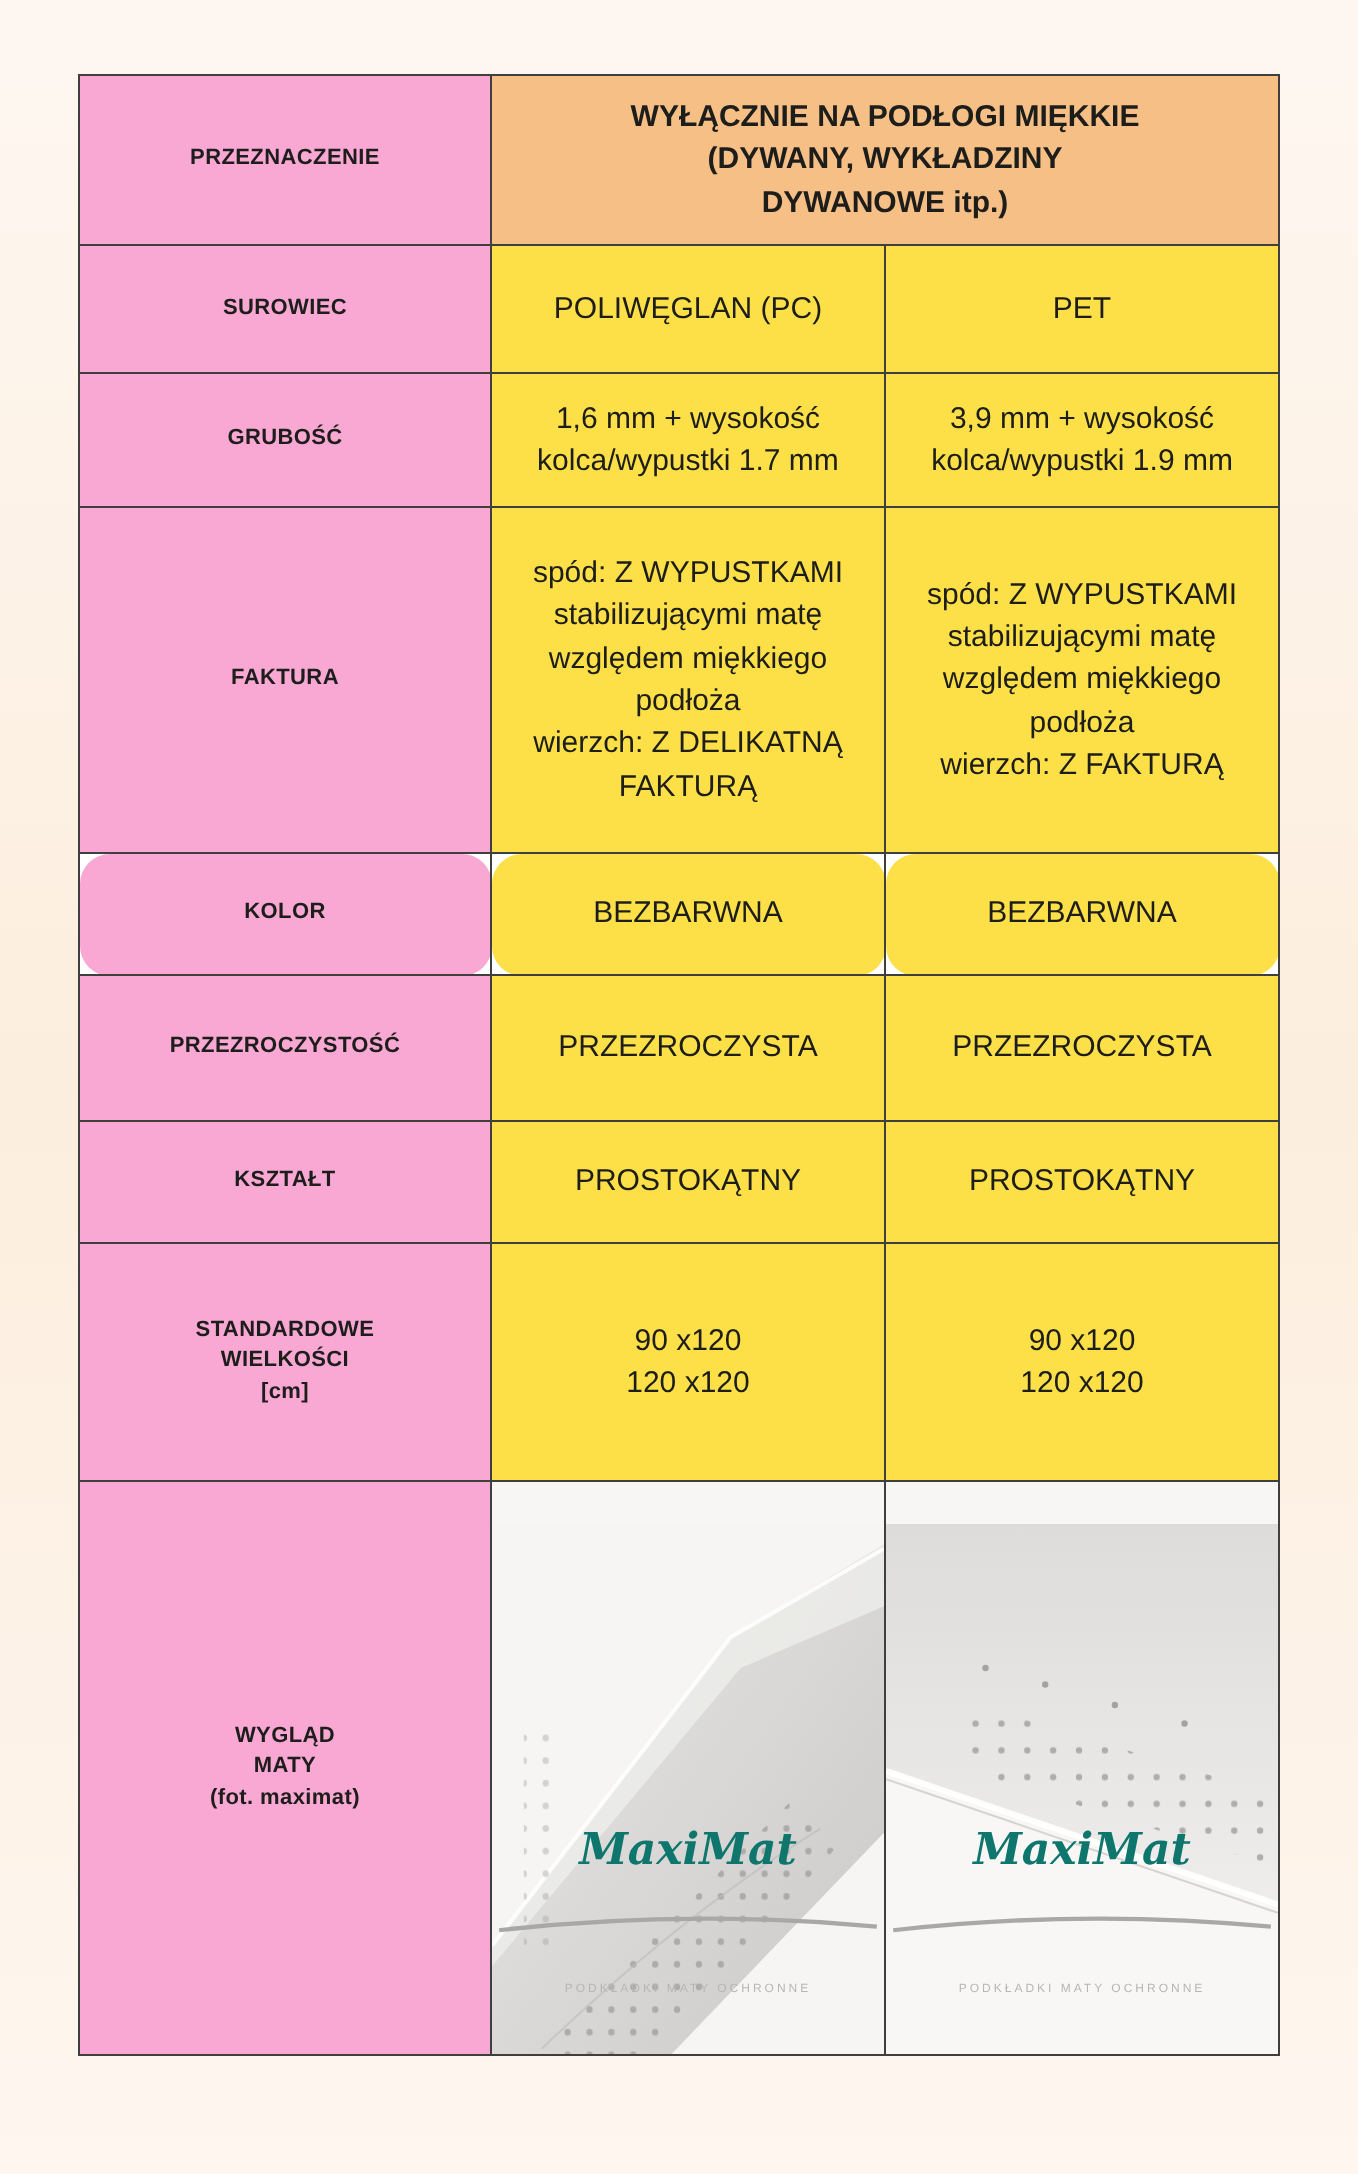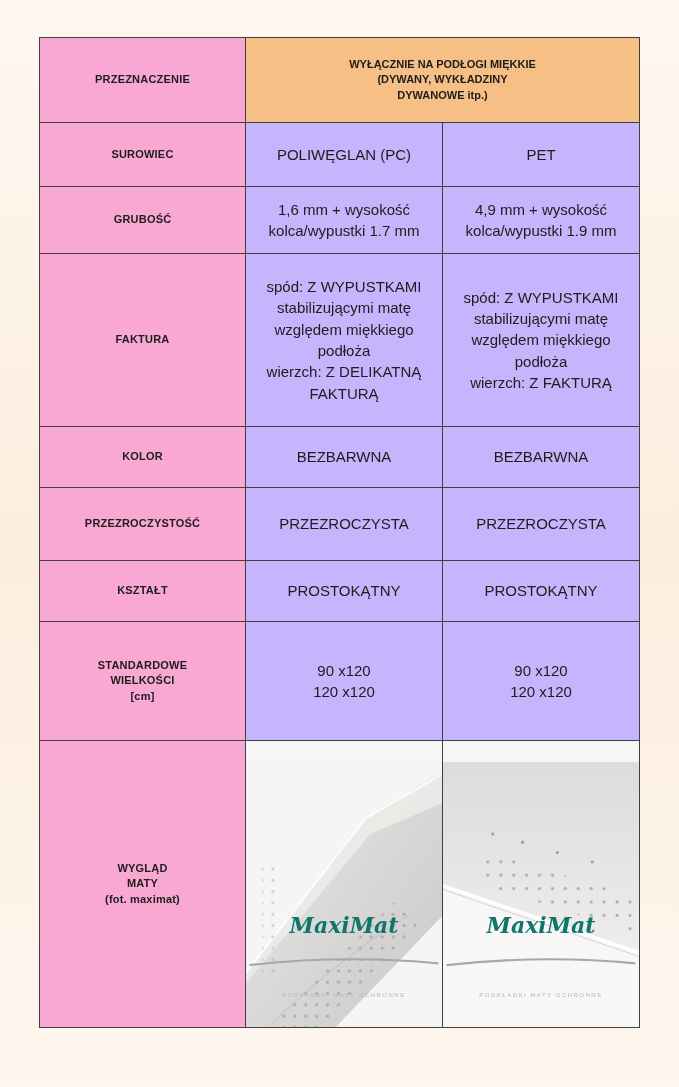--- a/index.html
+++ b/index.html
@@ -31,29 +31,29 @@
   col.c-data{width:197px;}
   td.label{
     background:#f9a8d4;
     font-weight:bold;
     font-size:11px;
     letter-spacing:.2px;
   }
   td.merged{
     background:#f6bf86;
     font-weight:bold;
-    font-size:11px;
-  }
-  td.cell{background:#c4b5fd;}
+    font-size:15px;
+  }
+  td.cell{background:#fde047;}
   
   tr.r1 td{height:76px;}
   tr.r2 td{height:55px;}
   tr.r3 td{height:58px;}
   tr.r4 td{height:164px;}
-  tr.r5 td{height:52px;}
+  tr.r5 td{height:52px;border-radius:15px;}
   tr.r6 td{height:64px;}
   tr.r7 td{height:52px;}
   tr.r8 td{height:110px;}
   tr.r9 td{height:84px;}
   tr.r10 td{height:278px;}
   td.photo-cell{padding:0;position:relative;background:#f7f6f4;}
   .photo{position:absolute;inset:0;overflow:hidden;}
   .photo svg{display:block;width:100%;height:100%;}
   .watermark{
     position:absolute;left:0;right:0;bottom:6px;
@@ -93,21 +93,21 @@
       </tr>
       <tr class="r2">
         <td class="label">SUROWIEC</td>
         <td class="cell">POLIWĘGLAN (PC)</td>
         <td class="cell">PET</td>
       </tr>
       <tr class="r3">
         <td class="label">GRUBOŚĆ</td>
         <td class="cell">1,6 mm + wysokość
 kolca/wypustki 1.7 mm</td>
-        <td class="cell">4,9 mm + wysokość
+        <td class="cell">3,9 mm + wysokość
 kolca/wypustki 1.9 mm</td>
       </tr>
       <tr class="r4">
         <td class="label">FAKTURA</td>
         <td class="cell">spód: Z WYPUSTKAMI
 stabilizującymi matę
 względem miękkiego
 podłoża
 wierzch: Z DELIKATNĄ
 FAKTURĄ</td>

